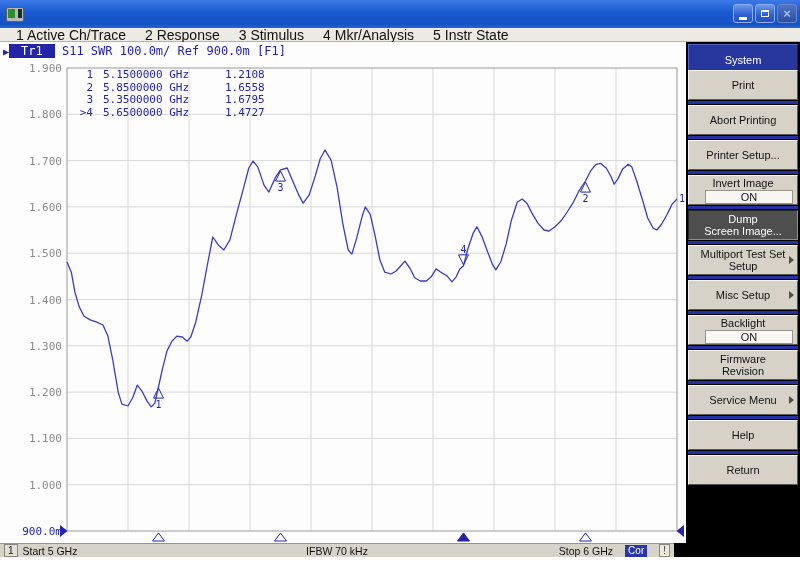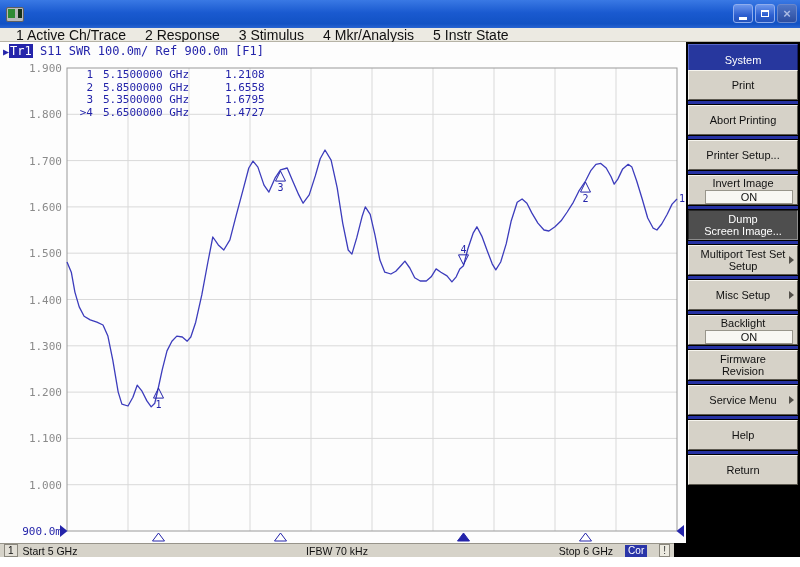--- a/index.html
+++ b/index.html
@@ -28,21 +28,21 @@
   .menubar{position:absolute;left:0;top:28px;width:800px;height:14px;background:#eceae2;
     border-bottom:1px solid #b6b3a6;box-sizing:border-box;display:flex;align-items:center;
     gap:19px;padding-left:16px;font-size:14px;color:#101010;}
   .menubar span{cursor:default;}
 
   
   .screen{position:absolute;left:0;top:42px;width:686px;height:515px;background:#fdfdfd;}
   .trace-header{position:absolute;left:3px;top:2px;font-family:"DejaVu Sans Mono",monospace;
     font-size:12px;color:#2424aa;white-space:pre;}
   .tr-arrow{color:#2424aa;font-size:10px;}
-  .tr-badge{background:#2424aa;color:#fff;padding:0 1px;}
+  .tr-badge{background:#2424aa;color:#fff;padding:0 12px;}
 
   .marker-table{position:absolute;left:73px;top:27px;font-family:"DejaVu Sans Mono",monospace;
     font-size:11px;line-height:12.5px;color:#2424aa;}
   .mrow .mnum{display:inline-block;width:20px;text-align:right;white-space:pre;}
   .mrow .mfreq{display:inline-block;width:118px;margin-left:10px;}
   .mrow .mval{display:inline-block;margin-left:4px;}
 
   #plot-svg{position:absolute;left:0;top:0;}
 
   

